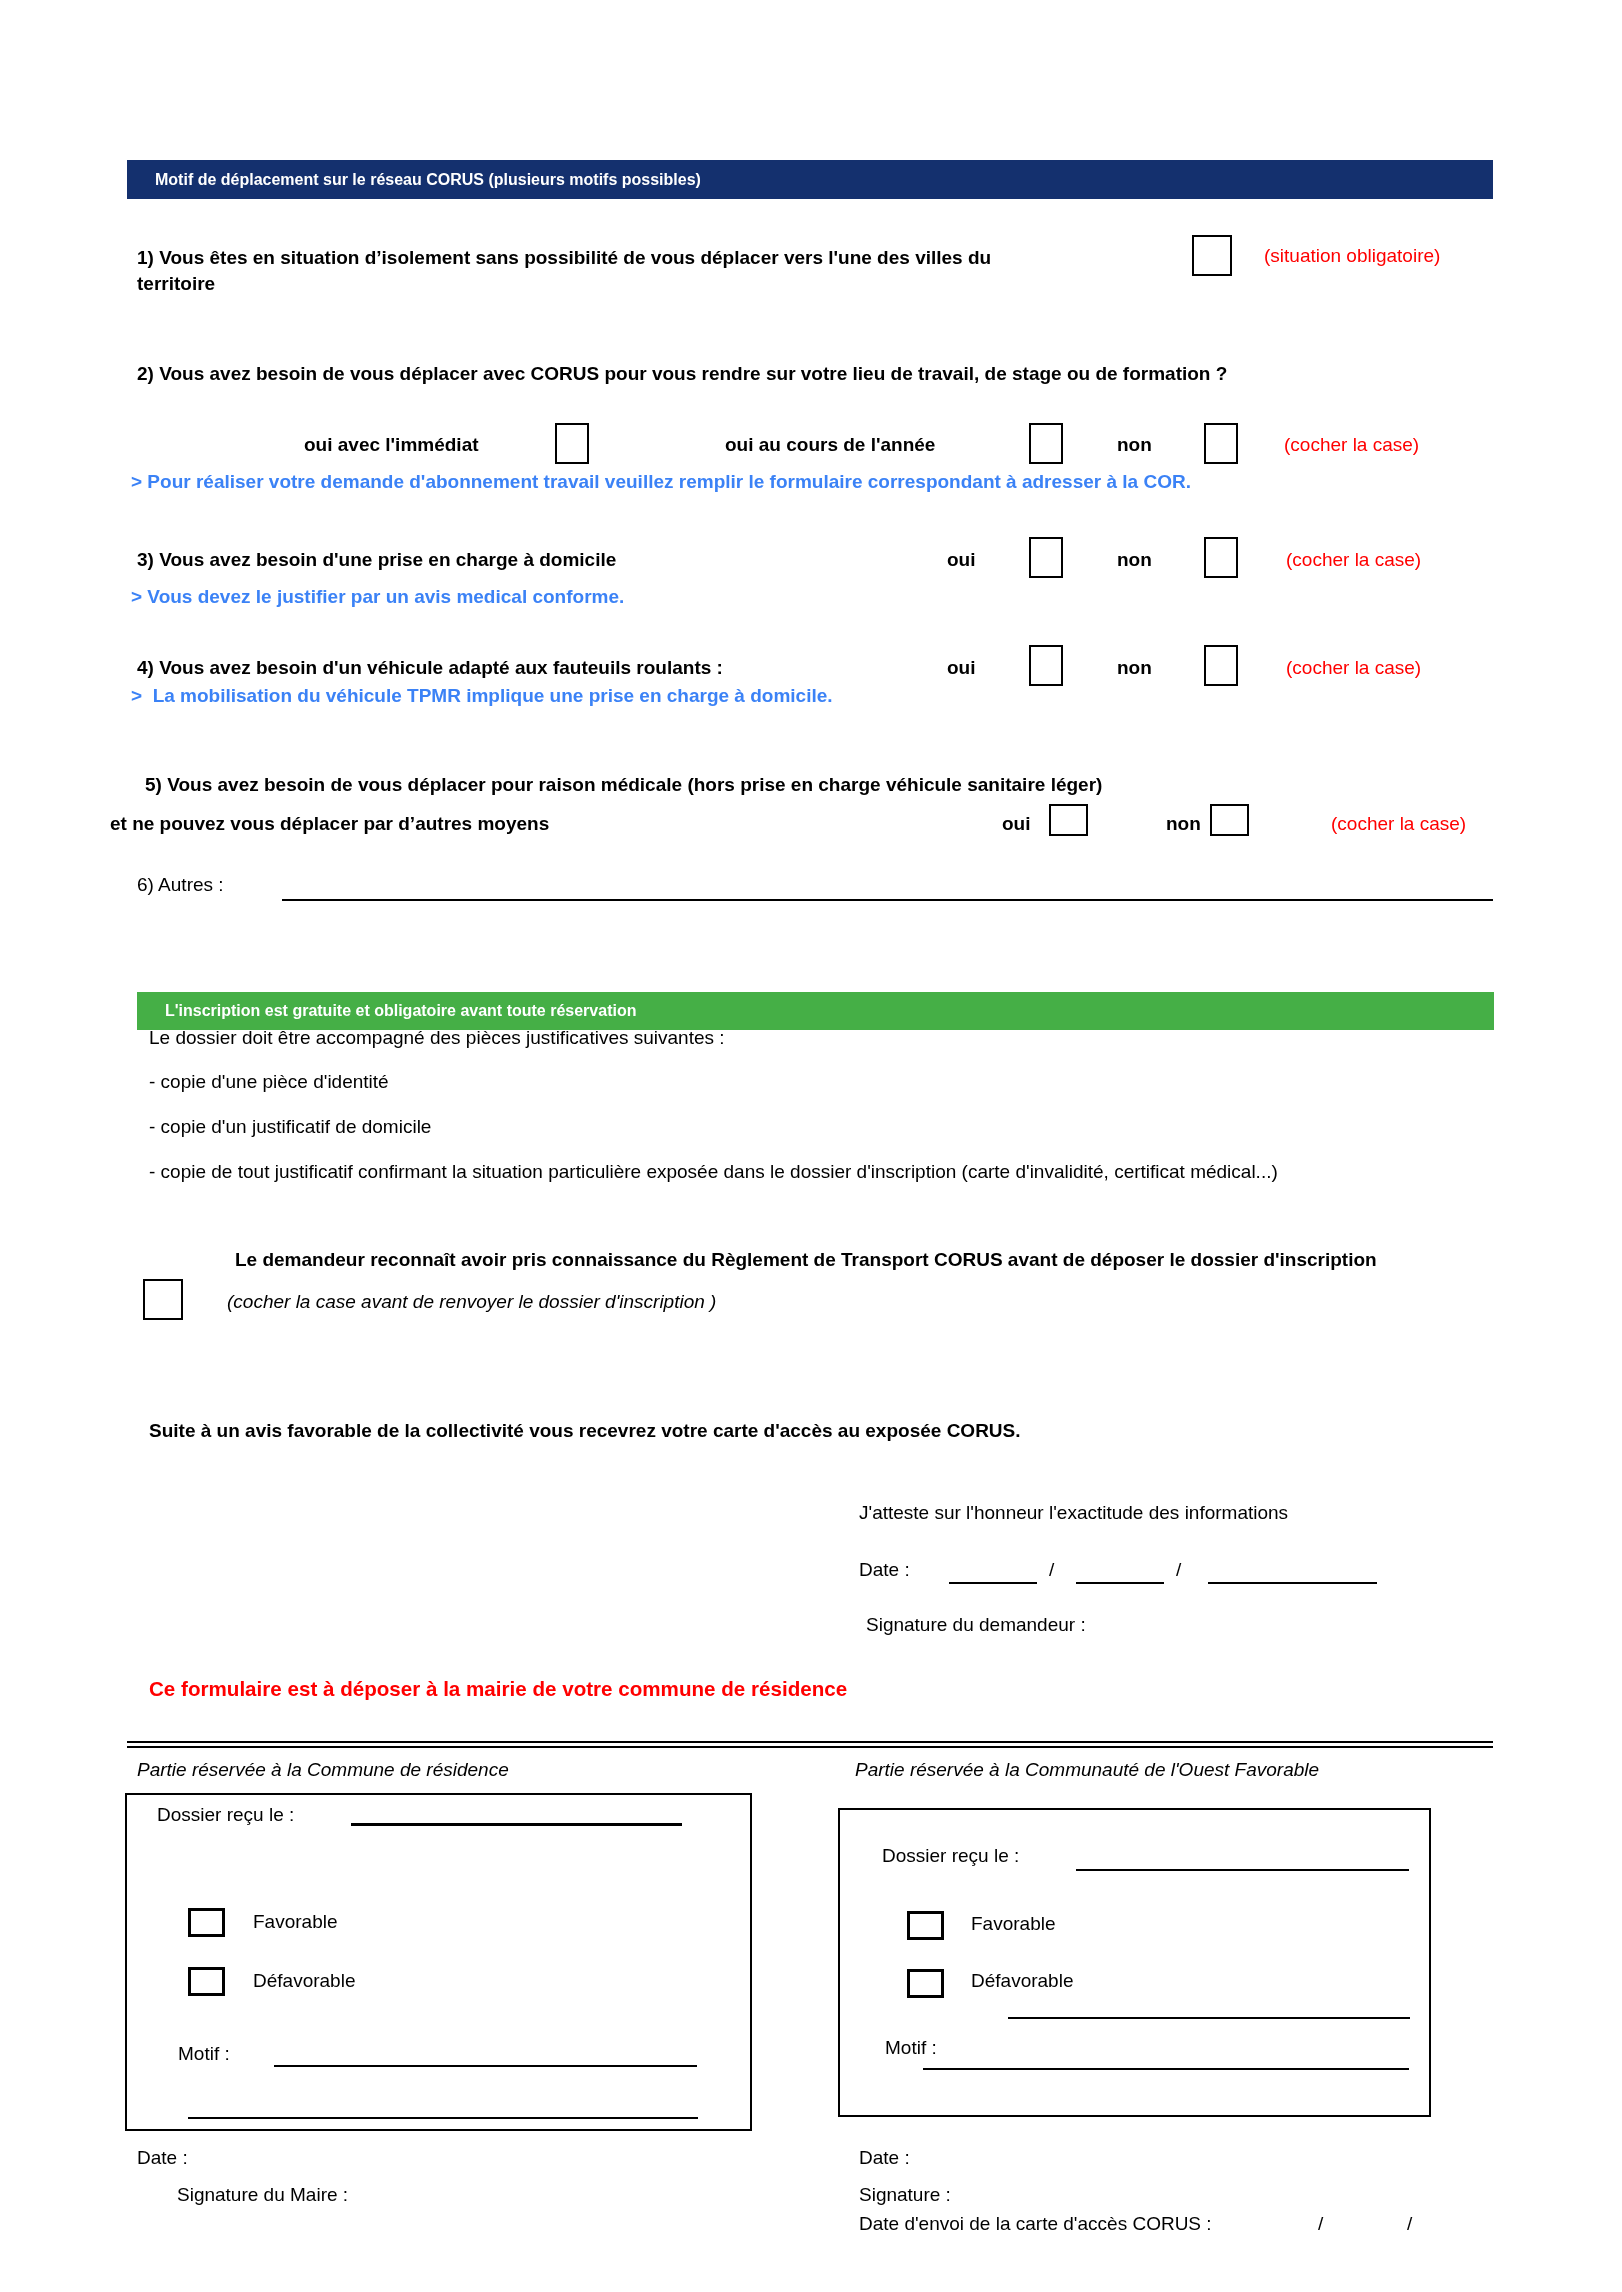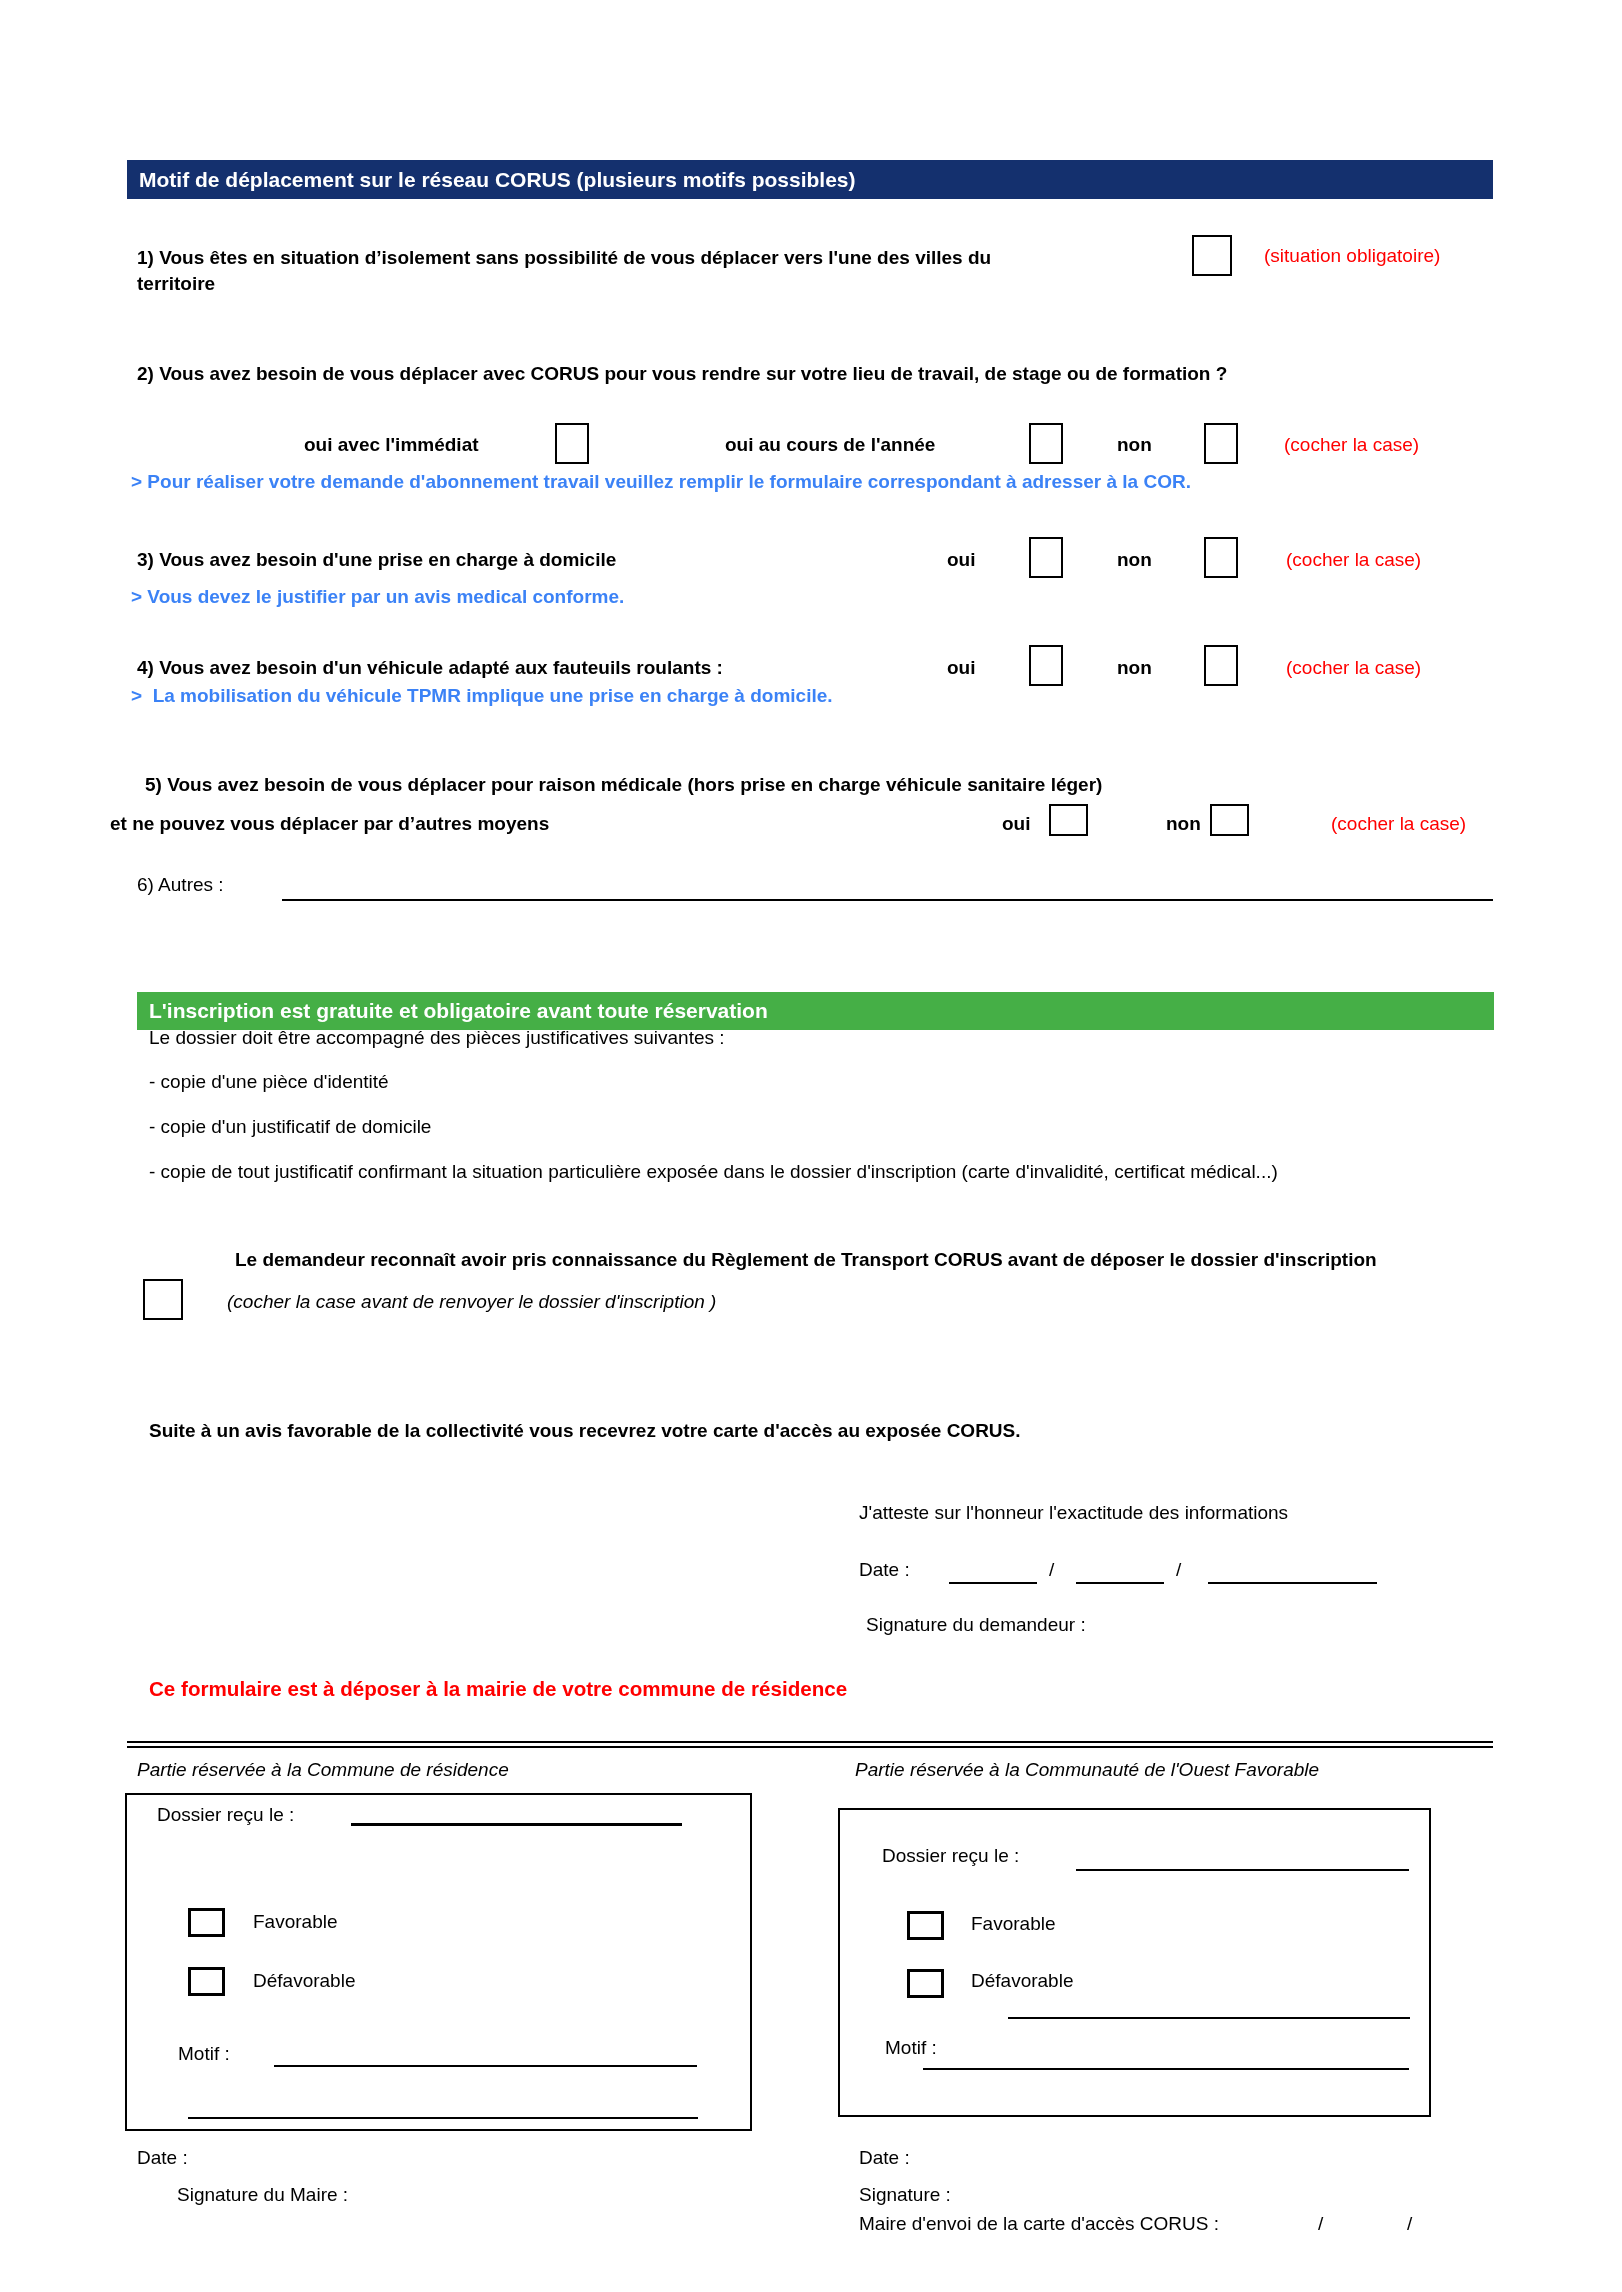--- a/index.html
+++ b/index.html
@@ -22,22 +22,22 @@
     height: 2293px;
   }
 
   
   .banner {
     position: absolute;
     display: flex;
     align-items: center;
     color: #ffffff;
     font-weight: bold;
-    font-size: 21px;
-    padding-left: 12px;
+    font-size: 16px;
+    padding-left: 28px;
     box-sizing: border-box;
   }
   .banner-navy {
     left: 127px; top: 160px;
     width: 1366px; height: 39px;
     background: #14306e;
   }
   .banner-green {
     left: 137px; top: 948px;
     width: 1357px; height: 38px;
@@ -210,18 +210,18 @@
 
   <div class="cbx cbx-thick" style="left:907px; top:1969px;"></div>
   <div class="txt" style="left:971px; top:1968px;">Défavorable</div>
 
   <div class="rule" style="left:1008px; top:2017px; width:402px;"></div>
   <div class="txt" style="left:885px; top:2035px;">Motif :</div>
   <div class="rule" style="left:923px; top:2068px; width:486px;"></div>
 
   <div class="txt" style="left:859px; top:2145px;">Date :</div>
   <div class="txt" style="left:859px; top:2182px;">Signature :</div>
-  <div class="txt" style="left:859px; top:2211px;">Maire d'envoi de la carte d'accès CORUS :</div>
+  <div class="txt" style="left:859px; top:2211px;">Date d'envoi de la carte d'accès CORUS :</div>
   <div class="txt" style="left:1318px; top:2211px;">/</div>
   <div class="txt" style="left:1407px; top:2211px;">/</div>
 
 </div>
 
 
 </body></html>

